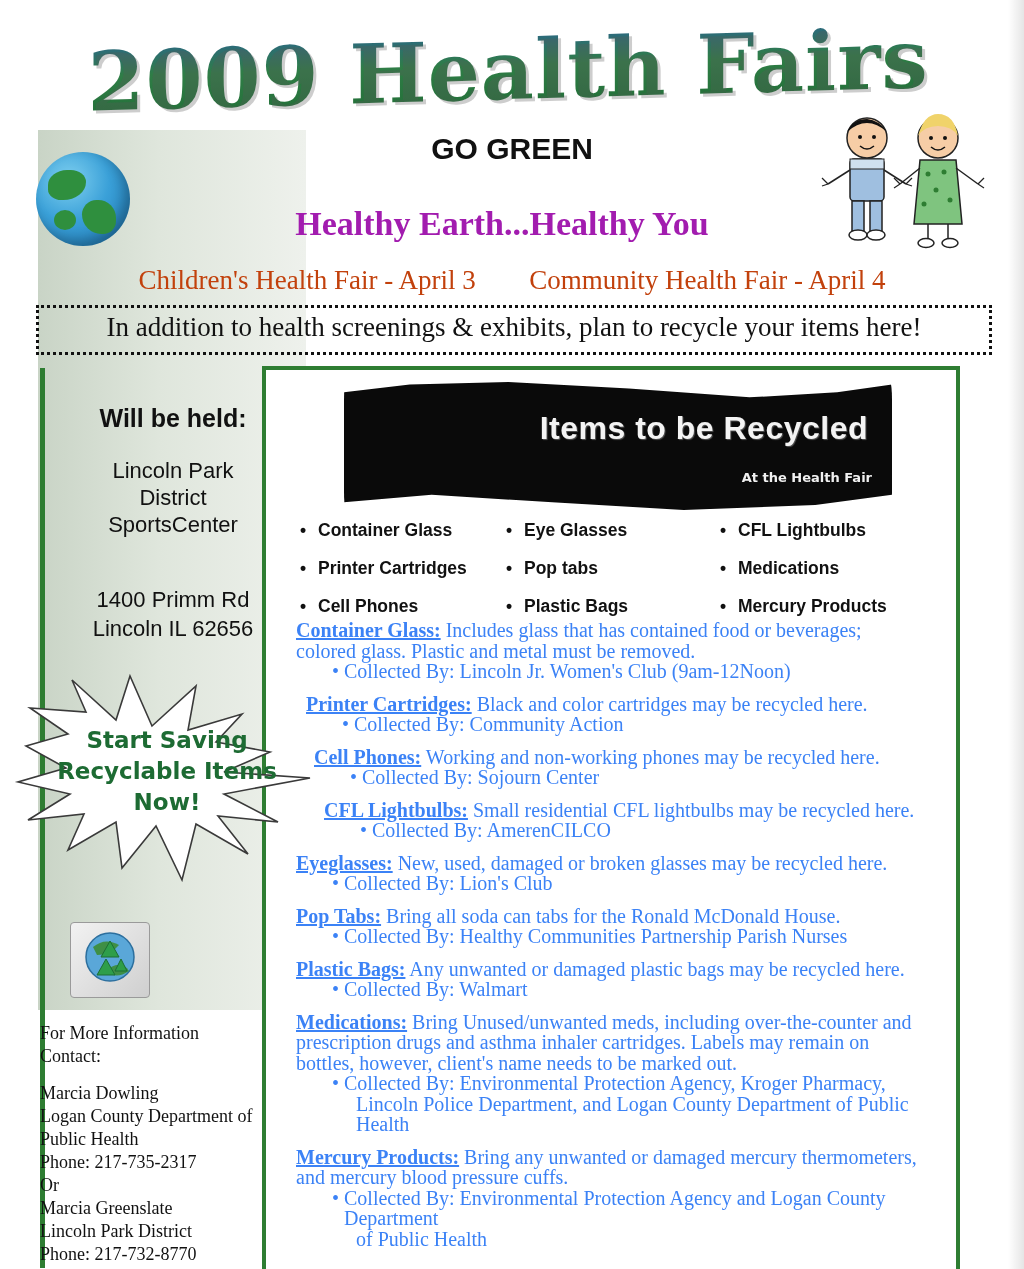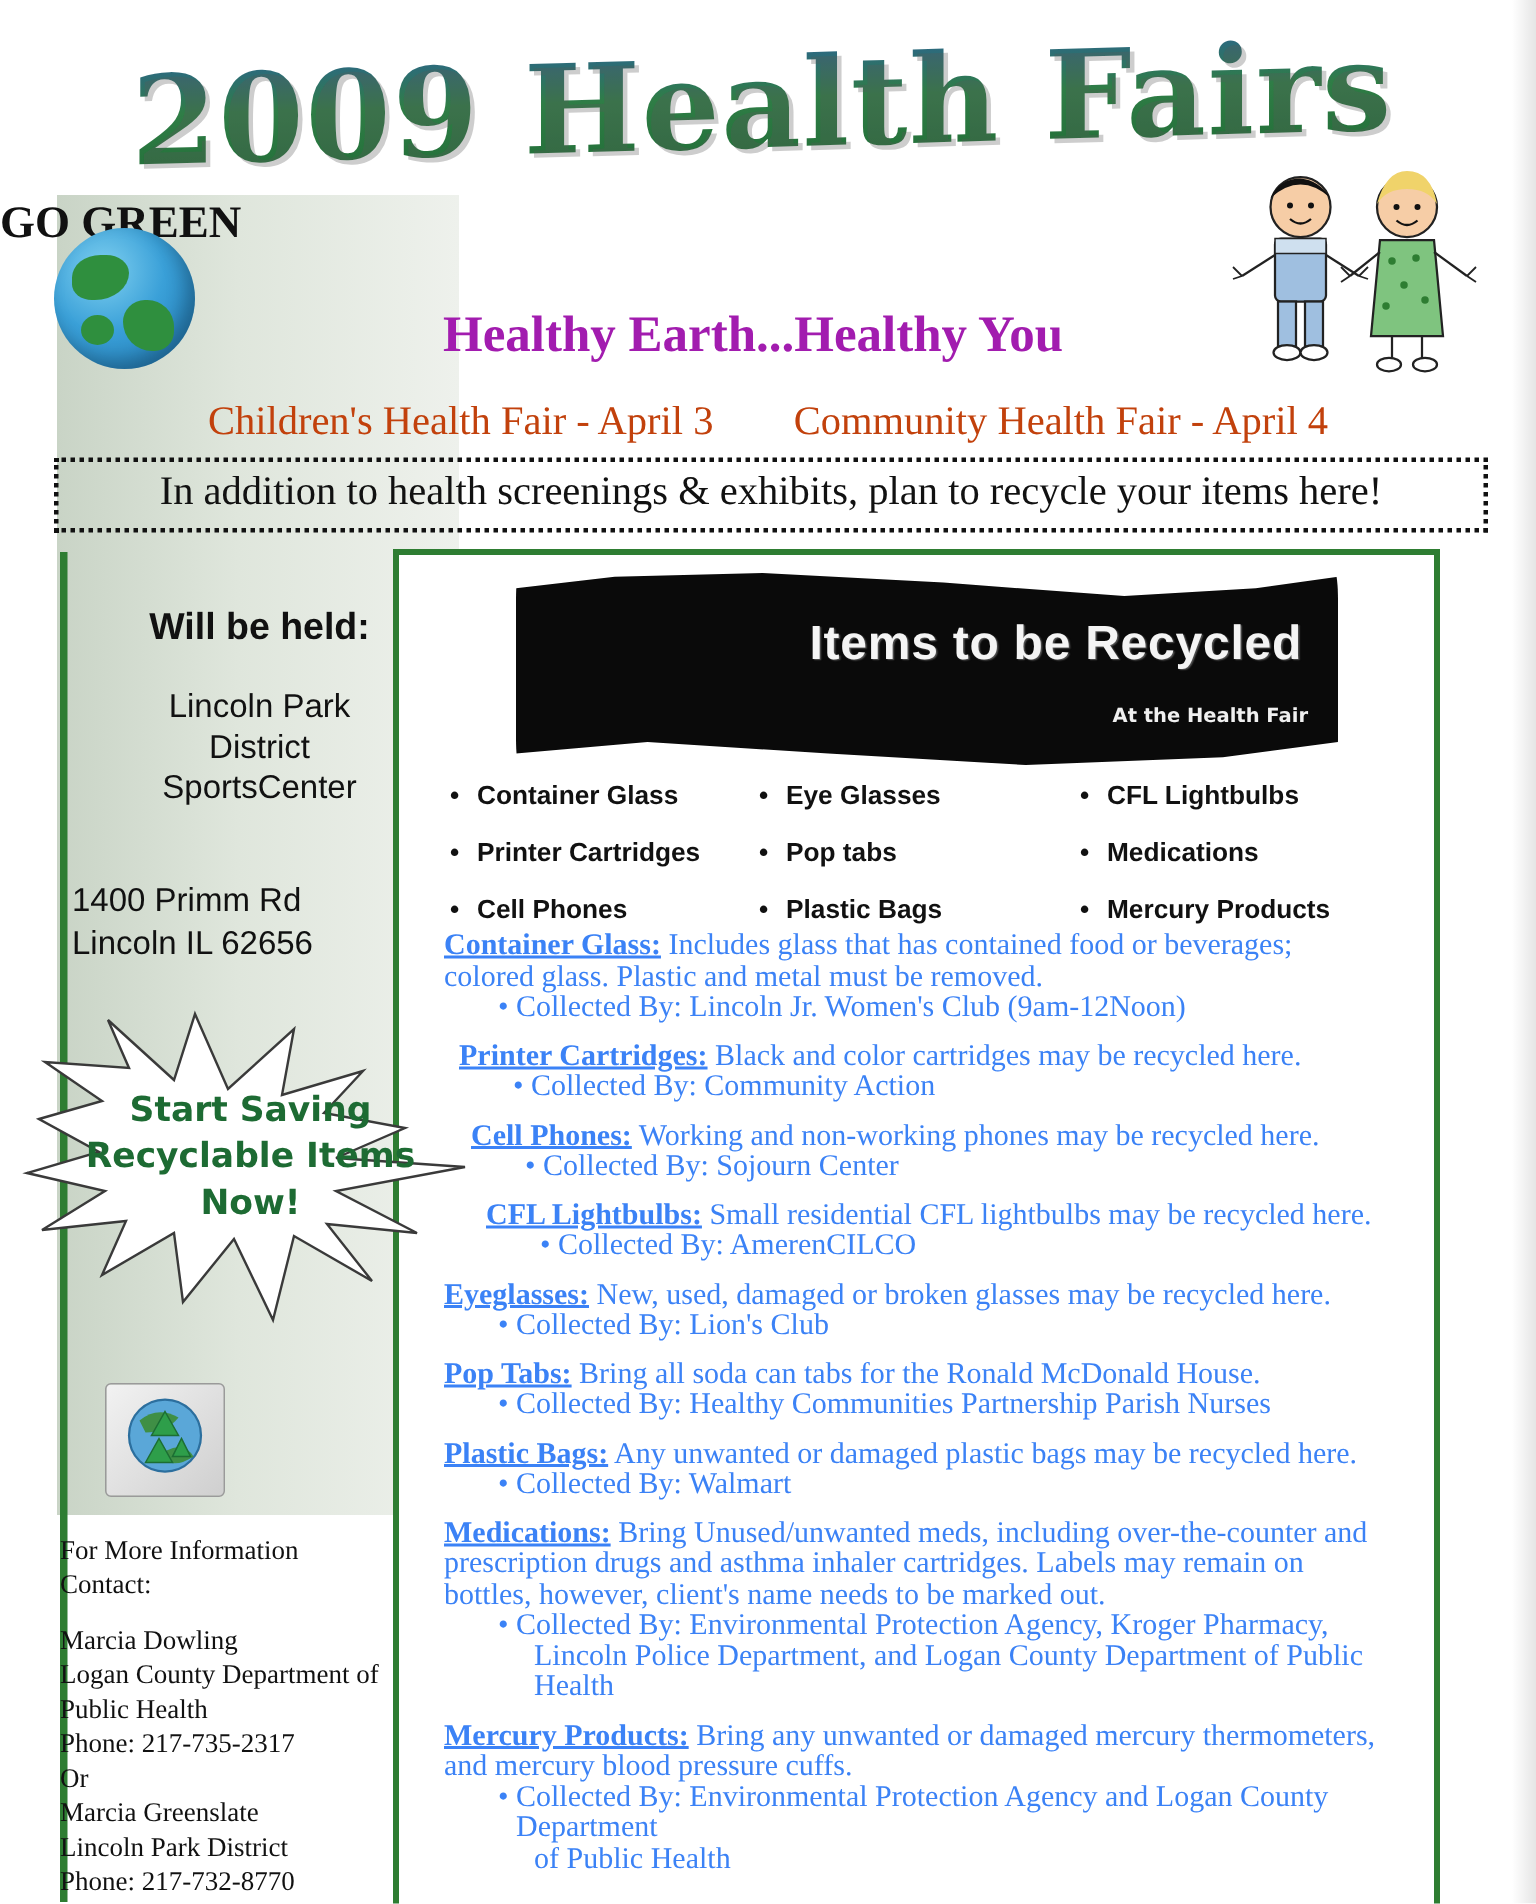--- a/index.html
+++ b/index.html
@@ -68,22 +68,22 @@
     color: transparent;
     text-shadow: 3px 3px 0 rgba(90,90,90,0.30);
     transform: skewY(-1.6deg);
     white-space: nowrap;
   }
 
   .go-green {
     position: absolute;
     left: 0; top: 132px;
     width: 1024px;
-    text-align: left;
-    font-family: Liberation Serif, serif;
+    text-align: center;
+    font-family: Liberation Sans, sans-serif;
     font-weight: bold;
     font-size: 30px;
     color: #111;
     z-index: 5;
   }
   .healthy-earth {
     position: absolute;
     left: 0; top: 205px;
     width: 1004px;
     text-align: center;
@@ -178,21 +178,21 @@
   }
   .left-col .venue {
     font-size: 22px;
     line-height: 27px;
   }
   .addr {
     position: absolute;
     left: 48px;
     top: 585px;
     width: 250px;
-    text-align: left;
+    text-align: center;
     font-family: "Liberation Sans", sans-serif;
     font-size: 22px;
     line-height: 29px;
     color: #111;
     z-index: 5;
   }
 
   
   .star-wrap { position: absolute; left: 10px; top: 668px; width: 320px; height: 230px; z-index: 6; }
   .star-text {

